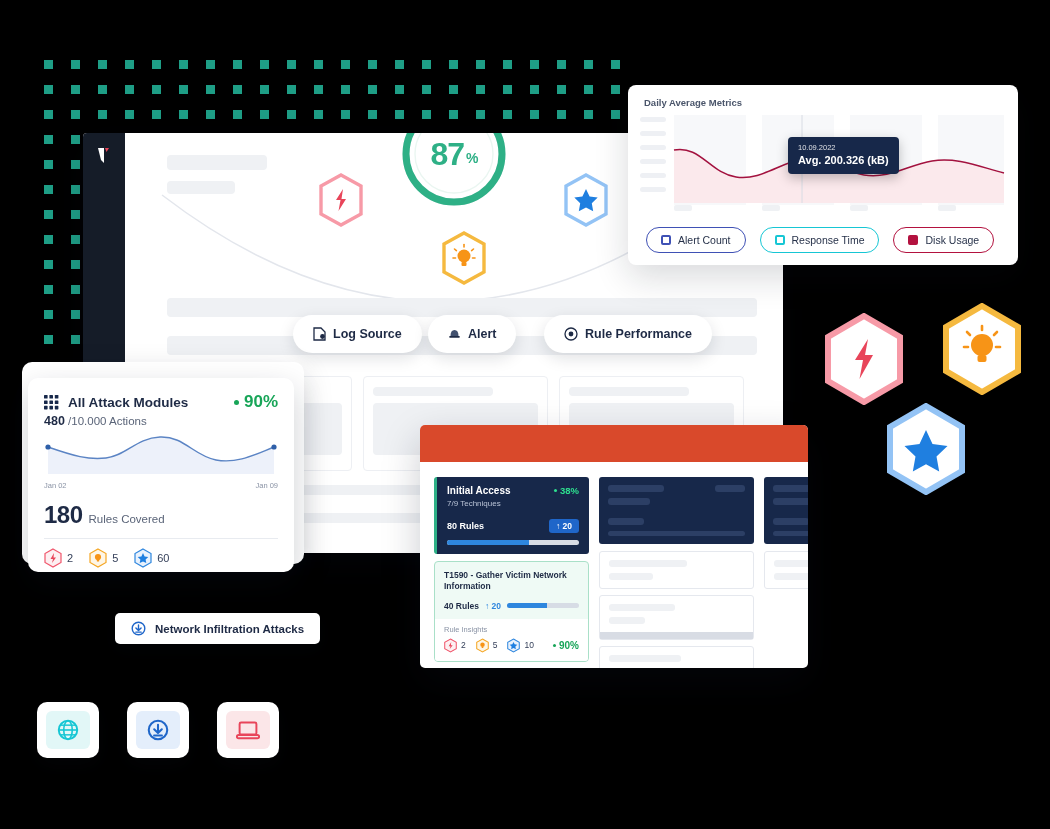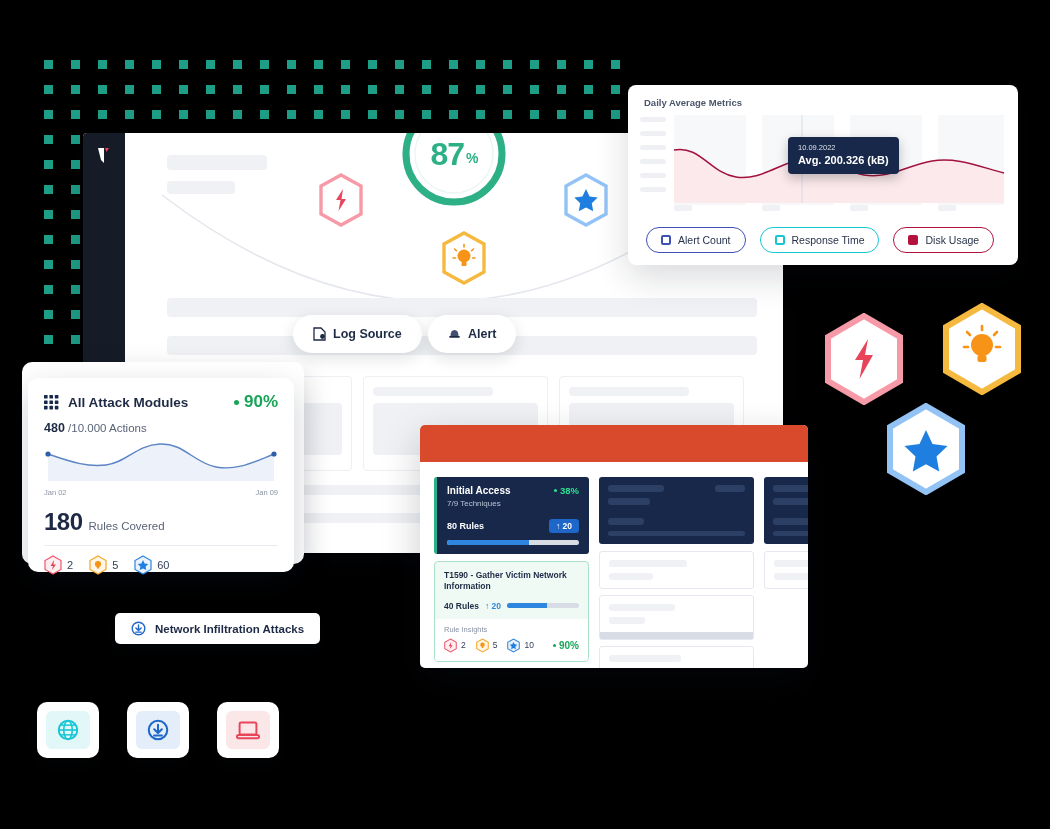--- a/index.html
+++ b/index.html
@@ -105,21 +105,21 @@
   }
   #aam-card {
     position: absolute; left: 28px; top: 378px; width: 266px; height: 194px;
     background: #fff; border-radius: 10px; box-shadow: 0 12px 32px rgba(16,24,40,.20);
     z-index: 15; padding: 14px 16px;
   }
   #aam-head { display: flex; align-items: center; }
   #aam-title { font-size: 13.5px; font-weight: bold; color:#1E2A45; margin-left: 9px; }
   #aam-pct { margin-left: auto; font-size: 17px; font-weight: bold; color:#18A558; display:flex; align-items:center; gap:5px;}
   #aam-pct .dot { width:5px;height:5px;border-radius:50%;background:#18A558;display:inline-block;}
-  #aam-actions { margin-top: 9px; font-size: 11.5px; color:#5A6478; }
+  #aam-actions { margin-top: 2px; font-size: 11.5px; color:#5A6478; }
   #aam-actions b { color:#1E2A45; font-size: 12.5px; }
   #aam-spark { margin-top: 6px; width: 234px; height: 42px; }
   #aam-dates { display:flex; justify-content: space-between; font-size: 7.5px; color:#8A93A5; margin-top:1px;}
   #aam-rules { margin-top: 11px; display:flex; align-items: baseline; gap:6px; }
   #aam-rules .n { font-size: 24px; font-weight: bold; color:#1E2A45; letter-spacing:-.5px;}
   #aam-rules .l { font-size: 11.5px; color:#5A6478; }
   #aam-div { margin-top: 9px; height:1px; background:#E8EBF0; }
   #aam-stats { margin-top: 9px; display:flex; align-items:center; gap: 16px; }
   .minihex { display:flex; align-items:center; gap:5px; font-size:11px; color:#35405A; font-weight:500;}
 
@@ -366,20 +366,27 @@
           </svg>
           <span>Log Source</span>
         </div>
         <div class="pill" style="left:303px;">
           <svg width="13" height="14" viewBox="0 0 13 14">
             <path d="M2.5 9 Q2.5 3 6.5 3 Q10.5 3 10.5 9 z" fill="#41506E"></path>
             <rect x="1.2" y="9" width="10.6" height="1.8" rx=".8" fill="#1E2A45"></rect>
           </svg>
           <span>Alert</span>
         </div>
+        <div class="pill" style="left:419px;">
+          <svg width="14" height="14" viewBox="0 0 14 14">
+            <circle cx="7" cy="7" r="6" fill="none" stroke="#1E2A45" stroke-width="1.3"></circle>
+            <circle cx="7" cy="7" r="2.4" fill="#1E2A45"></circle>
+          </svg>
+          <span>Rule Performance</span>
+        </div>
       </div>
 
       <div class="ph" style="position:absolute;left:42px;top:243px;width:185px;height:95px;background:#fff;border:1px solid #EDEFF3;"></div>
       <div class="ph" style="position:absolute;left:238px;top:243px;width:185px;height:95px;background:#fff;border:1px solid #EDEFF3;"></div>
       <div class="ph" style="position:absolute;left:434px;top:243px;width:185px;height:95px;background:#fff;border:1px solid #EDEFF3;"></div>
       <div class="ph" style="position:absolute;left:52px;top:254px;width:120px;height:9px;"></div>
       <div class="ph" style="position:absolute;left:52px;top:270px;width:165px;height:52px;"></div>
       <div class="ph" style="position:absolute;left:248px;top:254px;width:120px;height:9px;"></div>
       <div class="ph" style="position:absolute;left:248px;top:270px;width:165px;height:52px;"></div>
       <div class="ph" style="position:absolute;left:444px;top:254px;width:120px;height:9px;"></div>

